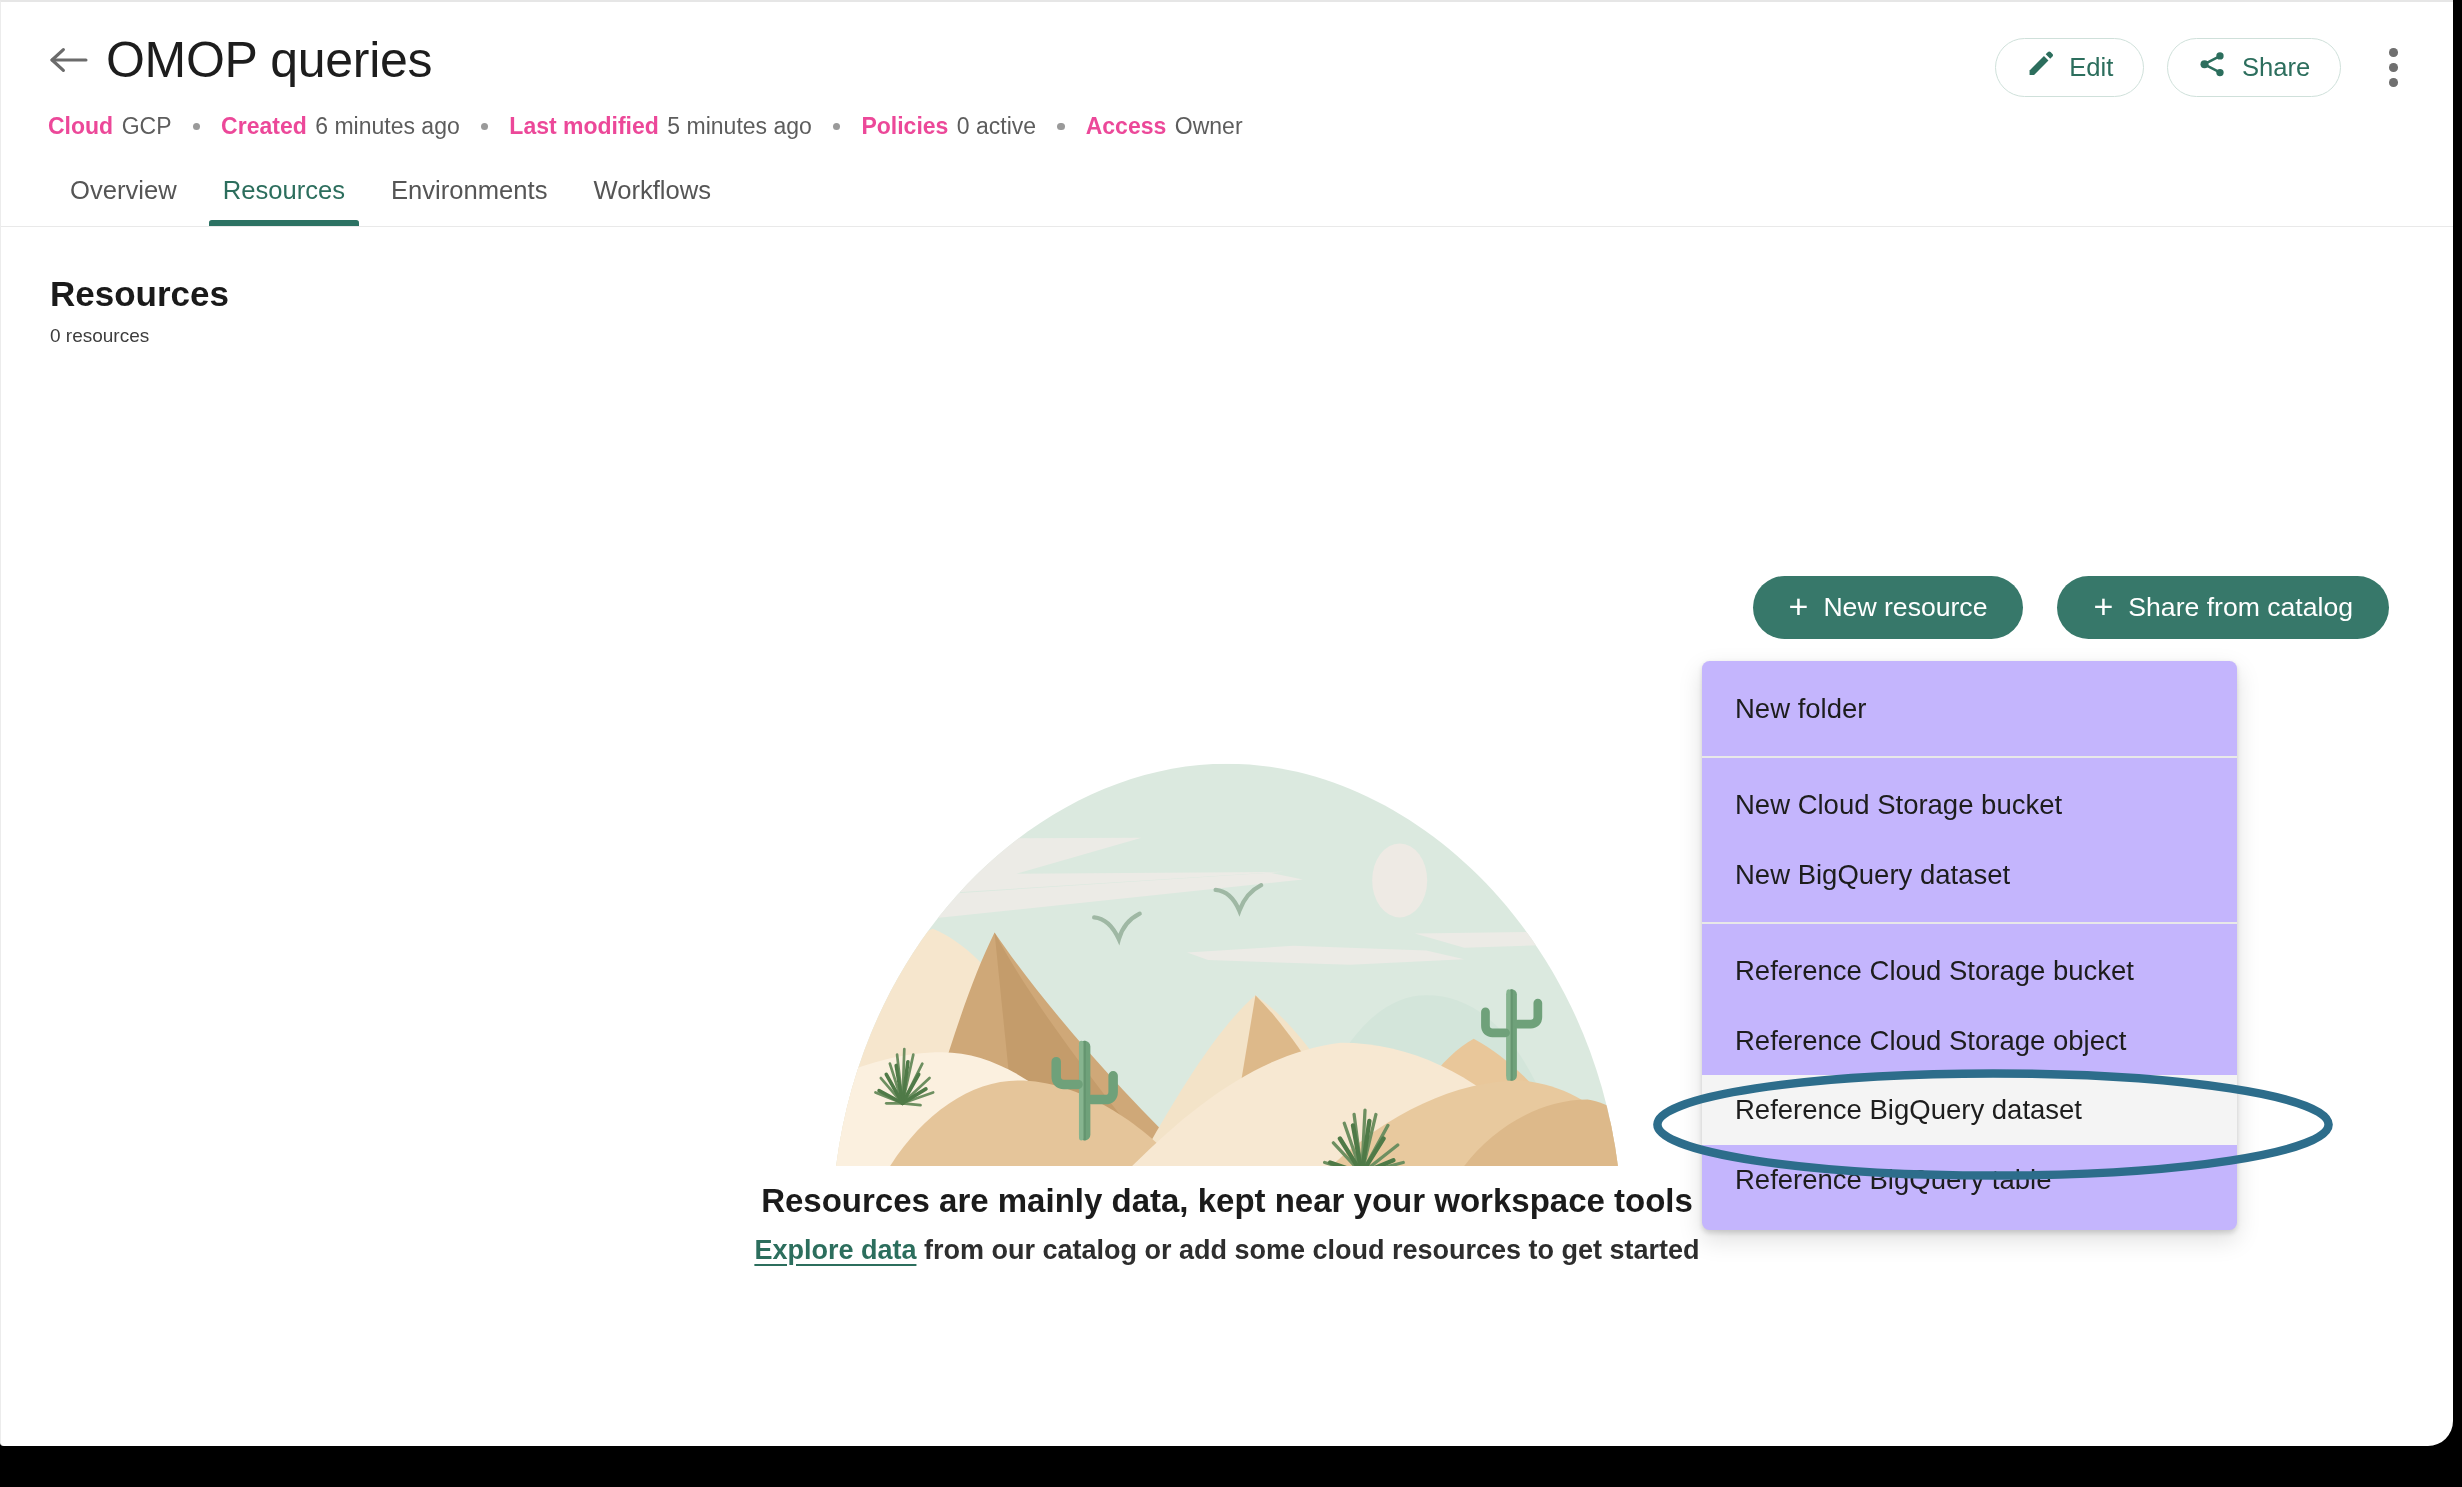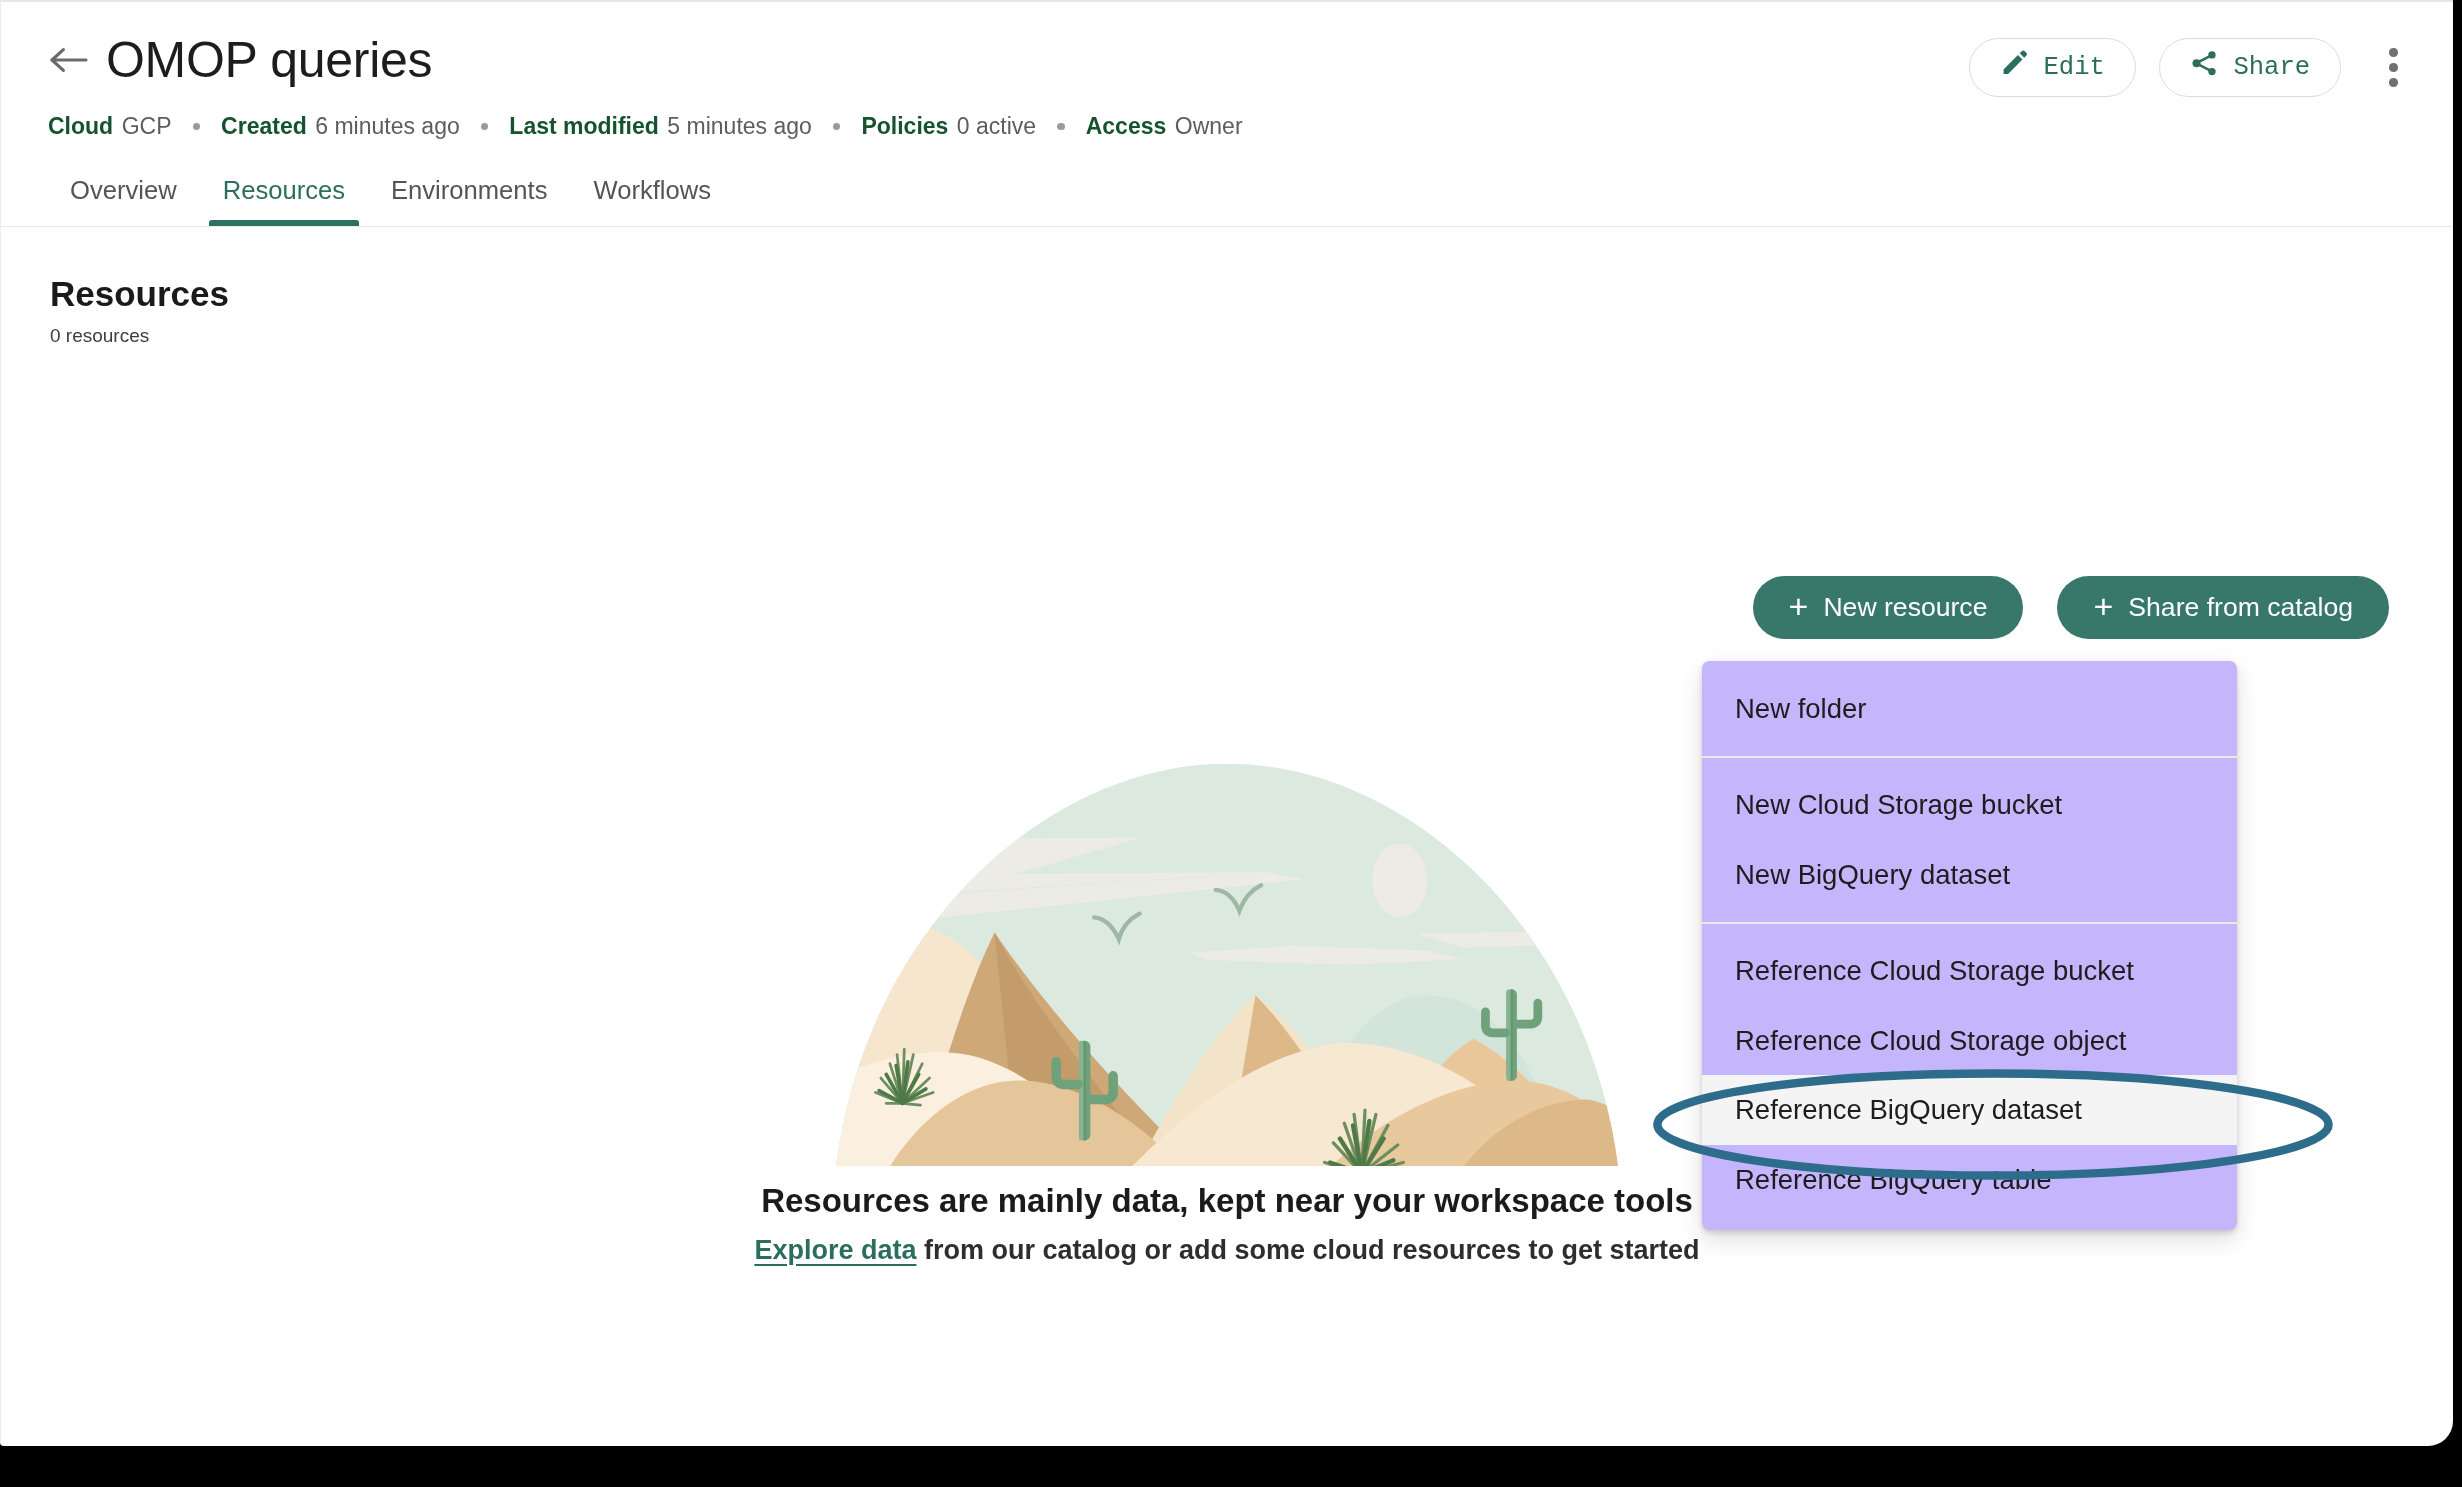--- a/index.html
+++ b/index.html
@@ -60,21 +60,21 @@
   .meta-row {
     margin: 26.6px 0 0 47px;
     font-size: 23px;
     color: #5d5d5d;
     display: flex;
     align-items: center;
     gap: 0px;
     white-space: nowrap;
   }
   .meta-item { display: inline-flex; gap: 8.5px; }
-  .meta-key { font-weight: 700; color: #14532d; }
+  .meta-key { font-weight: 700; color: #ec4899; }
   .meta-val { font-weight: 400; color: #5d5d5d; }
   .meta-dot {
     display: inline-block;
     width: 7.6px; height: 7.6px;
     border-radius: 50%;
     background: #9a9a9a;
     margin: 0 21px;
     flex: none;
   }
 
@@ -90,21 +90,21 @@
     display: inline-flex;
     align-items: center;
     gap: 15px;
     height: 59px;
     padding: 0 30px;
     border: 1.9px solid #cfe0da;
     border-radius: 38px;
     background: #ffffff;
     color: #2c6e5d;
     font-size: 25.6px;
-    font-family: Liberation Mono, monospace;
+    font-family: Liberation Sans, sans-serif;
     cursor: pointer;
     white-space: nowrap;
   }
   .kebab {
     width: 51px; height: 53px;
     display: flex; flex-direction: column;
     align-items: center; justify-content: center;
     gap: 6.6px;
     cursor: pointer;
     margin-left: 3.8px;

